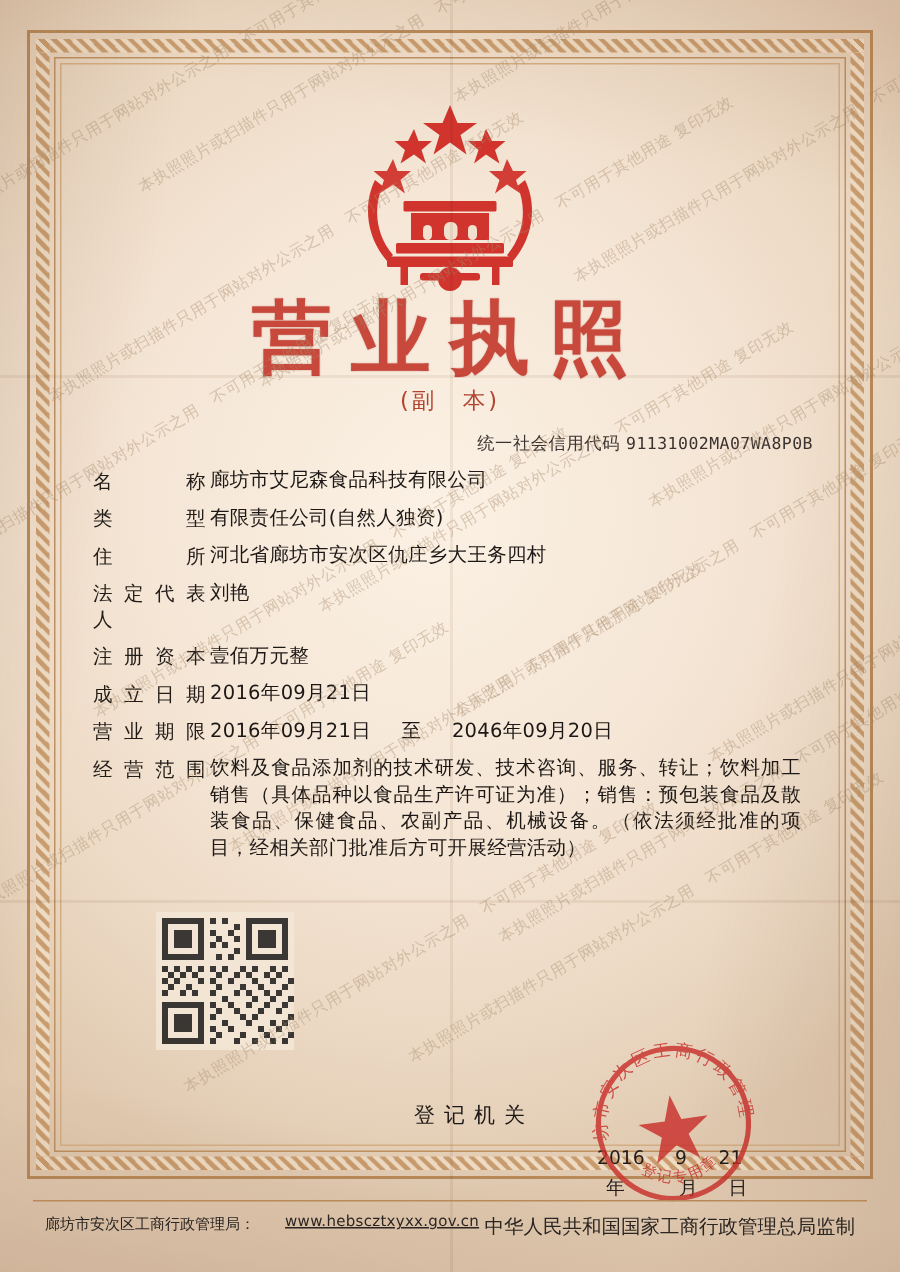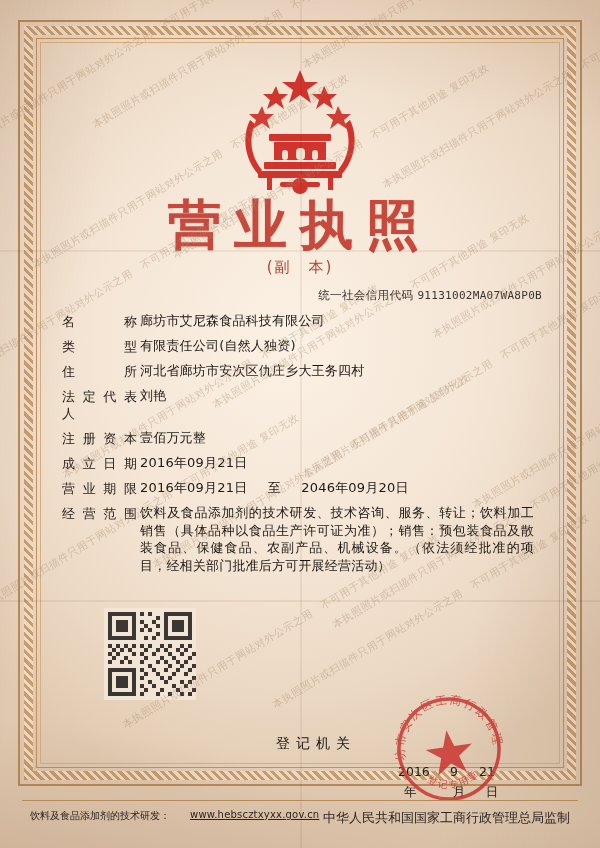--- a/index.html
+++ b/index.html
@@ -515,18 +515,18 @@
     <div class="wm" style="left:470px; top:500px; transform: rotate(-31deg);">本执照照片或扫描件只用于网站对外公示之用　不可用于其他用途 复印无效</div>
   </div>
 
   <div class="crease" style="left:0; top:250px; width:600px; height:2px;"></div>
   <div class="crease" style="left:0; top:600px; width:600px; height:2px;"></div>
   <div class="crease" style="left:300px; top:0; width:2px; height:848px;"></div>
   <div class="paper-shade"></div>
 
   <div class="footer">
     <div class="line"></div>
-    <div class="left">饮料及食品添加剂的技术研发：</div>
+    <div class="left">廊坊市安次区工商行政管理局：</div>
     <div class="url">www.hebscztxyxx.gov.cn</div>
     <div class="right">中华人民共和国国家工商行政管理总局监制</div>
   </div>
 
 </div>
 
 </body></html>

